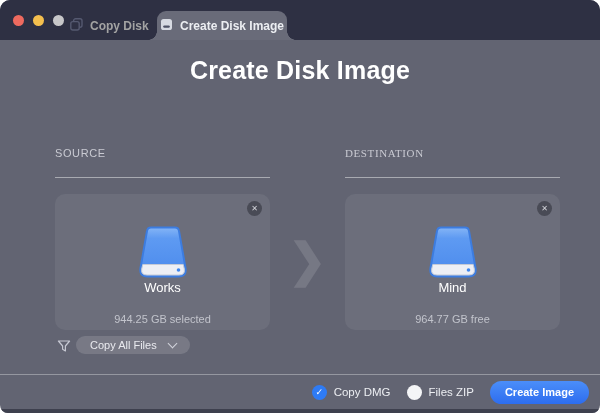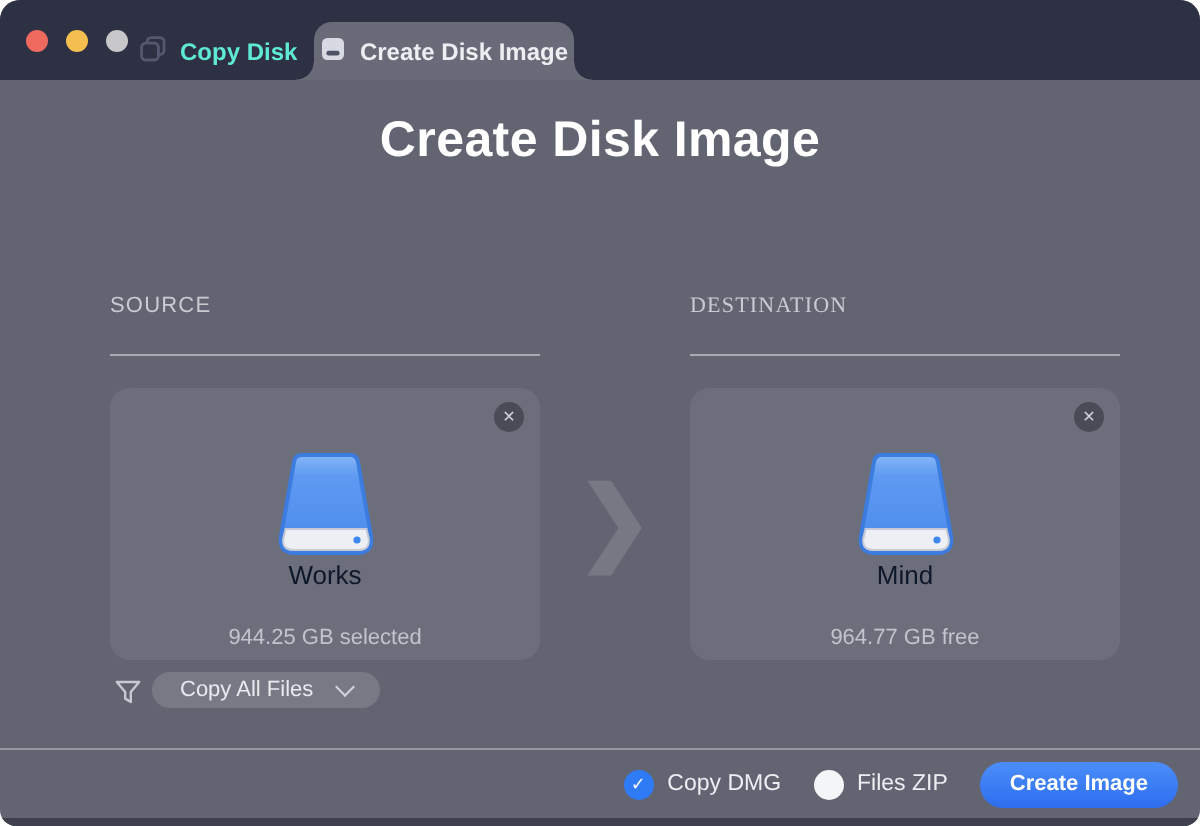--- a/index.html
+++ b/index.html
@@ -10,21 +10,21 @@
     background:#626472;border-radius:10px 10px 8px 8px;
   }
   
   .titlebar{position:absolute;top:0;left:0;right:0;height:40px;background:#2e3043;}
   .traffic{position:absolute;top:15px;left:13px;display:flex;gap:9px;}
   .light{width:11px;height:11px;border-radius:50%;display:block;}
   .light.red{background:#ee6a5f;}
   .light.yellow{background:#f4bf4e;}
   .light.gray{background:#c7c7c9;}
   .tab{position:absolute;display:flex;align-items:center;font-size:12px;font-weight:700;}
-  .tab-inactive{left:70px;top:12px;height:28px;gap:7px;color:#5eead4;}
+  .tab-inactive{left:70px;top:12px;height:28px;gap:7px;color:#a3a3a3;}
   .tab-active{
     left:157px;top:11px;height:29px;width:130px;gap:7px;justify-content:center;
     background:#696b79;color:#eceef2;border-radius:9px 9px 0 0;
   }
   .tab-active::before,.tab-active::after{content:"";position:absolute;bottom:0;width:9px;height:9px;}
   .tab-active::before{left:-9px;background:radial-gradient(circle at 0 0,transparent 8.6px,#696b79 9px);}
   .tab-active::after{right:-9px;background:radial-gradient(circle at 100% 0,transparent 8.6px,#696b79 9px);}
   
   .h1{position:absolute;top:56px;left:0;right:0;text-align:center;
       font-size:25px;font-weight:700;color:#ffffff;letter-spacing:.2px;}
@@ -34,21 +34,21 @@
   .section-label{position:absolute;top:147px;font-size:11px;letter-spacing:.6px;color:#c9cad2;}
   .section-label.src{left:55px;} .section-label.dst{left:345px;font-family:Liberation Serif, serif;}
   .section-rule{position:absolute;top:177px;width:215px;height:1px;background:rgba(255,255,255,.45);}
   .section-rule.src{left:55px;} .section-rule.dst{left:345px;}
   .card{position:absolute;top:194px;width:215px;height:136px;background:#6c6e7b;border-radius:10px;}
   .card.src{left:55px;} .card.dst{left:345px;}
   .close-btn{position:absolute;top:7px;right:8px;width:15px;height:15px;border-radius:50%;
      background:#494b56;color:#d3d4da;font-size:8px;line-height:15px;text-align:center;cursor:default;}
   .drive{position:absolute;top:32px;left:50%;transform:translateX(-50%);}
   .drive-name{position:absolute;top:86px;left:0;right:0;text-align:center;
-     font-size:13px;font-weight:500;color:#0f172a;}
+     font-size:13px;font-weight:500;color:#ffffff;}
   .drive-info{position:absolute;top:104px;left:0;right:0;text-align:center;
      font-size:11px;color:#c2c4cc;margin-top:15px;}
   .big-chevron{position:absolute;left:288px;top:237px;font-size:46px;font-weight:700;
      color:rgba(255,255,255,.13);line-height:1;}
   
   .funnel{position:absolute;left:57px;top:339px;}
   .dropdown{position:absolute;left:76px;top:336px;width:114px;height:18px;border-radius:9px;
      background:rgba(255,255,255,.14);display:flex;align-items:center;color:#e9eaef;font-size:11px;}
   .dropdown .dd-label{padding-left:14px;flex:1;}
   .dd-chevron{width:7px;height:7px;border-right:1.5px solid #d2d4dc;border-bottom:1.5px solid #d2d4dc;

